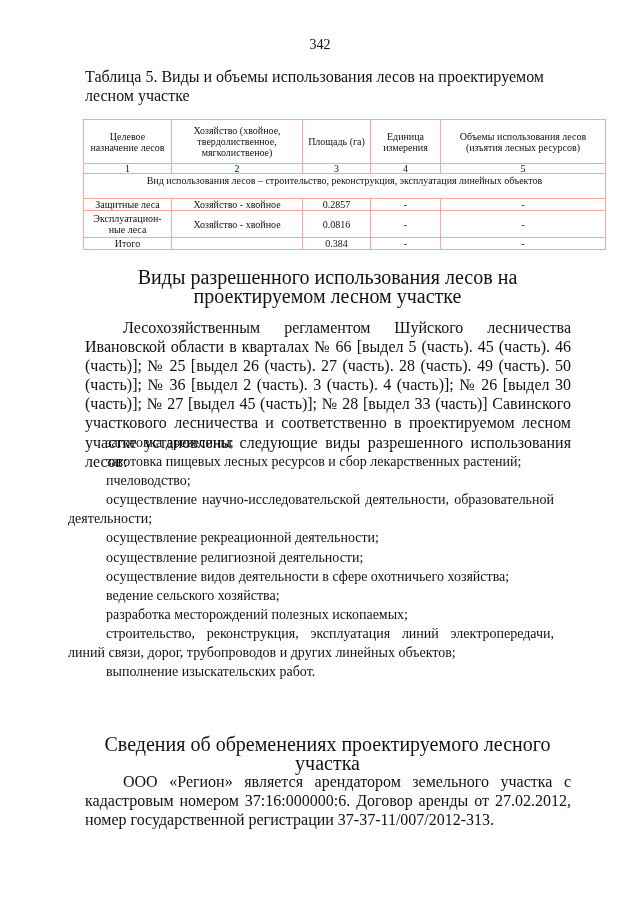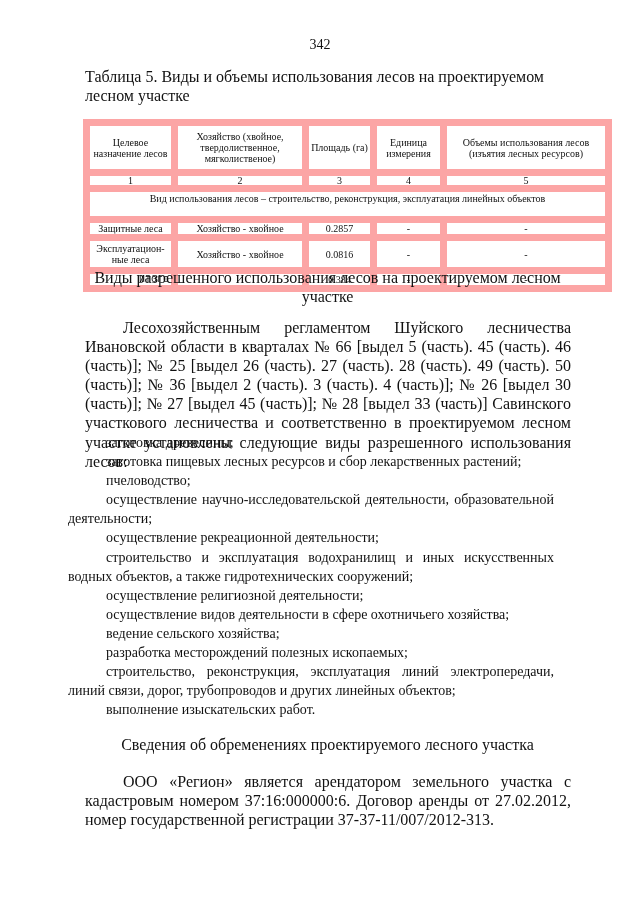--- a/index.html
+++ b/index.html
@@ -14,33 +14,33 @@
   .table-caption {
     position: absolute; top: 67px; left: 85px; width: 490px;
     font-size: 16px; line-height: 19px;
   }
   table.forest {
     position: absolute; top: 119px; left: 83px; width: 522px;
     border-collapse: collapse; table-layout: fixed;
     font-size: 10px; line-height: 11px;
   }
   table.forest td {
-    border: 7px solid #fca5a5; padding: 0 2px; text-align: center; vertical-align: middle;
+    border: 1px solid #fca5a5; padding: 0 2px; text-align: center; vertical-align: middle;
     overflow: hidden;
   }
   table.forest tr.hdr td { height: 43px; }
   table.forest tr.num td { height: 8px; line-height: 9px; }
   table.forest tr.span td { height: 23px; vertical-align: top; padding-top: 1px; }
   table.forest tr.r1 td { height: 11px; margin-top: 24px; }
   table.forest tr.r2 td { height: 26px; }
   table.forest tr.r3 td { height: 11px; }
-  table.forest td.left { text-align: right; font-family: Liberation Mono, monospace; }
+  table.forest td.left { text-align: center; }
   .section-title {
     position: absolute; left: 85px; width: 485px; text-align: center;
-    font-size: 16px; line-height: 19px;
+    font-size: 20px; line-height: 19px;
   }
   .para {
     position: absolute; left: 85px; width: 486px;
     font-size: 16px; line-height: 19.1px; text-align: justify;
   }
   .para .indent { display: inline-block; width: 38px; }
   .list { position: absolute; left: 68px; width: 486px; font-size: 14px; line-height: 19.1px; }
   .list .li { text-indent: 38px; text-align: justify; }
 </style>
 </head>
@@ -103,21 +103,20 @@
 <div class="section-title" style="top:268px">Виды разрешенного использования лесов на проектируемом лесном участке</div>
 
 <div class="para" style="top:318px"><span class="indent"></span><span>Лесохозяйственным регламентом Шуйского лесничества Ивановской области в кварталах № 66 [выдел 5 (часть). 45 (часть). 46 (часть)]; № 25 [выдел 26 (часть). 27 (часть). 28 (часть). 49 (часть). 50 (часть)]; № 36 [выдел 2 (часть). 3 (часть). 4 (часть)]; № 26 [выдел 30 (часть)]; № 27 [выдел 45 (часть)]; № 28 [выдел 33 (часть)] Савинского участкового лесничества и соответственно в проектируемом лесном участке установлены следующие виды разрешенного использования лесов:</span></div>
 
 <div class="list" style="top:433px">
   <div class="li">заготовка древесины;</div>
   <div class="li">заготовка пищевых лесных ресурсов и сбор лекарственных растений;</div>
   <div class="li">пчеловодство;</div>
   <div class="li">осуществление научно-исследовательской деятельности, образовательной деятельности;</div>
   <div class="li">осуществление рекреационной деятельности;</div>
-  <div class="li">строительство и эксплуатация водохранилищ и иных искусственных водных объектов, а также гидротехнических сооружений;</div>
   <div class="li">осуществление религиозной деятельности;</div>
   <div class="li">осуществление видов деятельности в сфере охотничьего хозяйства;</div>
   <div class="li">ведение сельского хозяйства;</div>
   <div class="li">разработка месторождений полезных ископаемых;</div>
   <div class="li">строительство, реконструкция, эксплуатация линий электропередачи, линий связи, дорог, трубопроводов и других линейных объектов;</div>
   <div class="li">выполнение изыскательских работ.</div>
 </div>
 
 <div class="section-title" style="top:735px">Сведения об обременениях проектируемого лесного участка</div>
 

